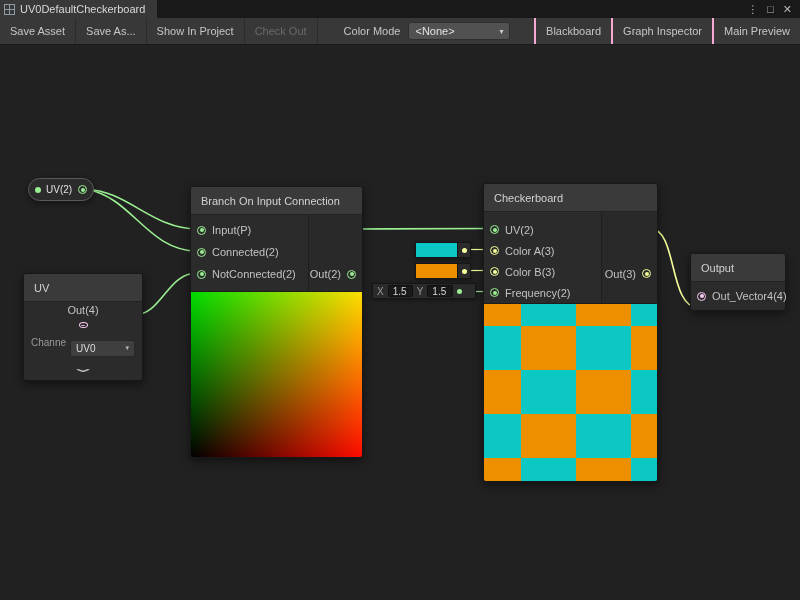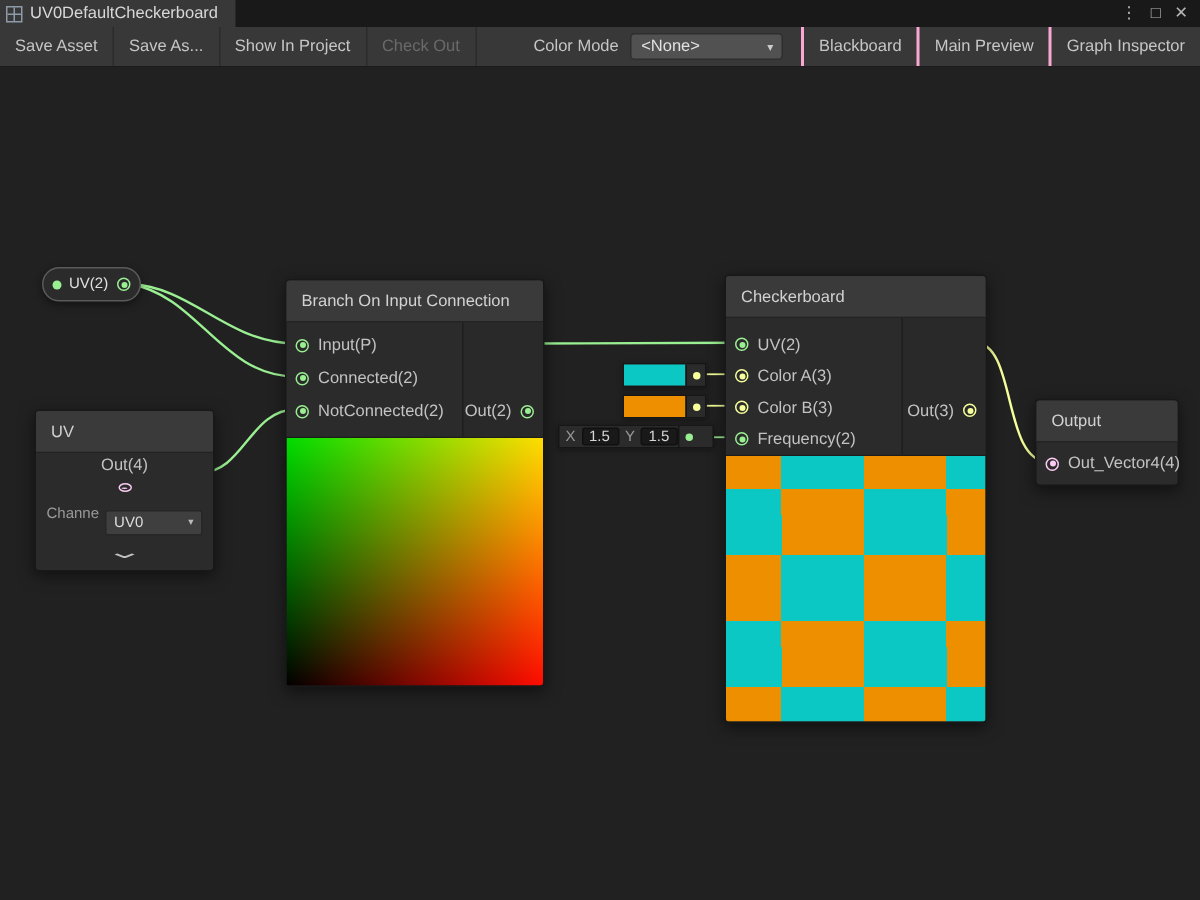--- a/index.html
+++ b/index.html
@@ -17,21 +17,21 @@
   .win-controls { margin-left:auto; display:flex; align-items:center; gap:9px; padding-right:8px;
                   color:#b6b6b6; font-size:11px; }
   .win-controls span { cursor:default; line-height:1; }
 
   
   .toolbar { height:27px; background:#383838; border-bottom:1px solid #1b1b1b;
              display:flex; align-items:stretch; font-size:11px; color:#c6c6c6;justify-content:center; }
   .toolbar button { background:none; border:none; border-right:1px solid #2b2b2b; color:#c6c6c6;
                     font-size:11px; padding:0 10px; cursor:default; }
   .toolbar button.disabled { color:#6a6a6a; }
-  .tb-label { display:flex; align-items:center; padding:0 8px; margin-left:30px; color:#c6c6c6; }
+  .tb-label { display:flex; align-items:center; padding:0 8px; margin-left:18px; color:#c6c6c6; }
   .dropdown { align-self:center; height:18px; background:#515151; border:1px solid #2e2e2e;
               border-radius:3px; display:flex; align-items:center; justify-content:space-between;
               min-width:102px; padding:0 6px; color:#e2e2e2; }
   .dropdown .arrow { font-size:8px; color:#cccccc; margin-left:10px; }
   .tb-right { margin-left:auto; display:flex; align-items:stretch; }
   .tb-right button { border-right:none; border-left:2px solid #f9a8d4; }
 
   
   .canvas { position:absolute; top:45px; left:0; width:800px; height:555px; background:#212121; overflow:hidden; }
   .edges { position:absolute; left:0; top:0; width:800px; height:555px; }
@@ -86,21 +86,21 @@
 
   .checker-node { left:483px; top:138px; width:175px; }
   .checker-node .rows { padding:7px 0 0; }
   .checker-node .row { height:21px; }
   .checker-node .out-panel { width:56px; }
   .checker-node .out-row { top:7px; height:21px; }
   .preview-checker { height:178px; border-top:1px solid #1c1c1c; border-radius:0 0 2px 2px;
       background:repeating-conic-gradient(var(--checker-a,#0cc8c4) 0% 25%, var(--checker-b,#ee8f00) 0% 50%);
       background-size:110px 88px; background-position:-18px -22px; }
 
-  .output-node { left:690px; top:221px; width:96px; }
+  .output-node { left:690px; top:208px; width:96px; }
   .output-node .row { height:28px; }
 
   
   .widget { position:absolute; height:16px; background:#2b2b2b; border:1px solid #161616;
             display:flex; align-items:center; font-size:10px; color:#cfcfcf;
             box-shadow:0 1px 4px rgba(0,0,0,.4); }
   .swatch-a { left:415px; top:197px; width:56px; }
   .swatch-b { left:415px; top:218px; width:56px; }
   .swatch-fill { flex:1; height:100%; }
   .fill-a { background:var(--checker-a,#0cc8c4); }
@@ -137,22 +137,22 @@
     <button>Save As...</button>
     <button>Show In Project</button>
     <button class="disabled">Check Out</button>
     <span class="tb-label">Color Mode</span>
     <div class="dropdown">
       <span>&lt;None&gt;</span>
       <span class="arrow">▾</span>
     </div>
     <div class="tb-right">
       <button>Blackboard</button>
+      <button>Graph Inspector</button>
       <button>Main Preview</button>
-      <button>Graph Inspector</button>
     </div>
   </div>
 
   <div class="canvas">
 
     <svg class="edges">
       <path d="M 87 144.5 C 128 146, 152 184, 197 184" style="stroke:var(--port-vec2,#9aef92)"></path>
       <path d="M 87 144.5 C 132 152, 148 206, 197 206" style="stroke:var(--port-vec2,#9aef92)"></path>
       <path d="M 134 270 C 162 270, 167 228, 197 228" style="stroke:var(--port-vec2,#9aef92)"></path>
       <path d="M 355 184 C 400 184, 444 183.5, 491 183.5" style="stroke:var(--port-vec2,#9aef92)"></path>

